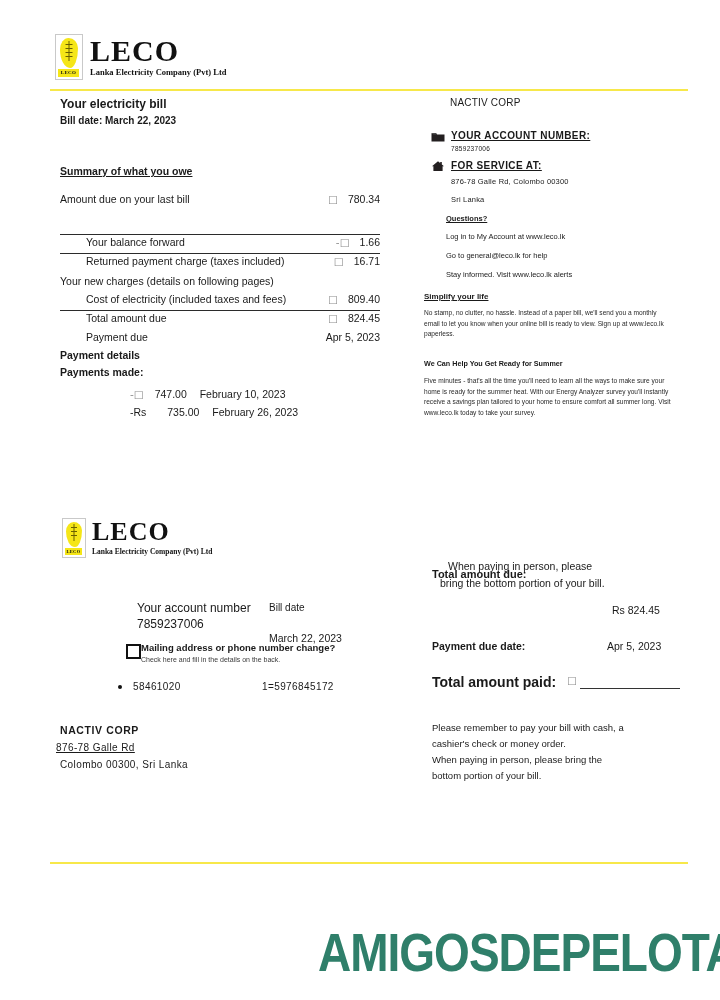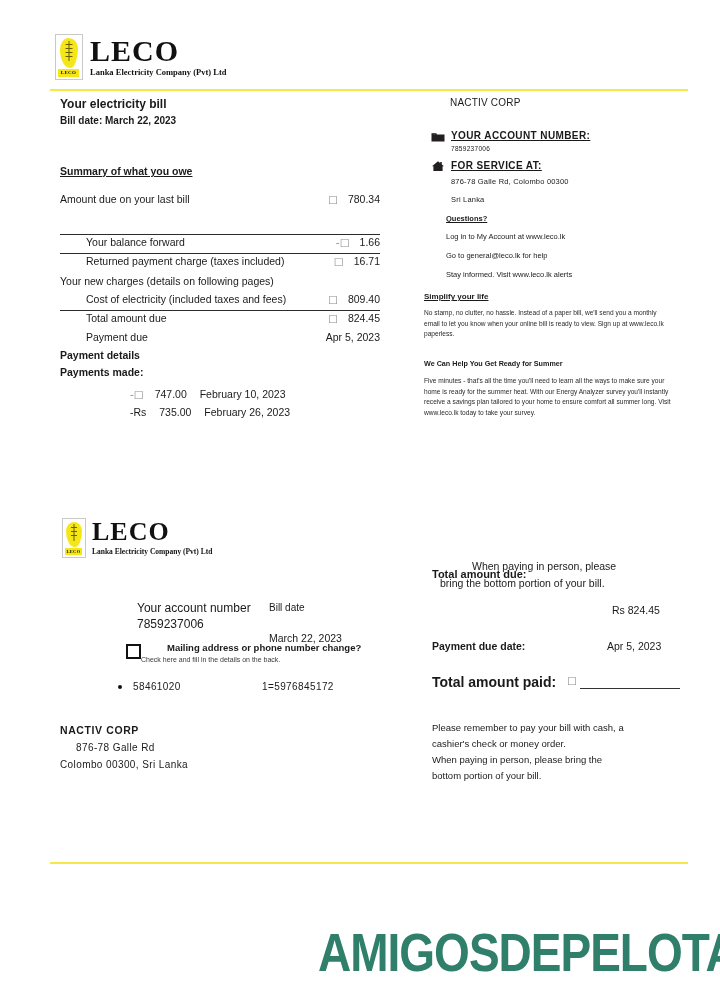--- a/index.html
+++ b/index.html
@@ -254,21 +254,21 @@
   <div class="t b" style="left:60px; top:349px; font-size:10.5px;">Payment details</div>
   <div class="t b" style="left:60px; top:366px; font-size:10.5px;">Payments made:</div>
 
   <div class="t" style="left:130px; top:388px; font-size:10.5px;">
     <span style="color:#8d8d8d; font-family:'DejaVu Sans',sans-serif;">-□</span>
     <span style="margin-left:8px;">747.00</span>
     <span style="margin-left:10px;">February 10, 2023</span>
   </div>
   <div class="t" style="left:130px; top:406px; font-size:10.5px;">
     <span>-Rs</span>
-    <span style="margin-left:10px;">735.00</span>
+    <span style="margin-left:18px;">735.00</span>
     <span style="margin-left:10px;">February 26, 2023</span>
   </div>
 
   <div class="t" style="left:450px; top:97px; font-size:10px; letter-spacing:.2px;">NACTIV CORP</div>
 
   <div class="icon-box" style="left:431px; top:130px;">
     <svg width="14" height="14" viewBox="0 0 14 14" aria-hidden="true">
       <path d="M0.5 3.2 L5 3.2 L6.2 4.6 L13.5 4.6 L13.5 11.6 L0.5 11.6 Z" fill="#231f20"></path>
       <path d="M0.5 3.2 L5 3.2 L6.2 4.6 L2.3 4.6 Z" fill="#4a4a4a"></path>
     </svg>
@@ -311,32 +311,32 @@
       <div class="logo-sub" style="font-size:7.5px; margin-top:2px;">Lanka Electricity Company (Pvt) Ltd</div>
     </div>
   </div>
 
   <div class="t" style="left:137px; top:602px; font-size:12px;">Your account number</div>
   <div class="t" style="left:269px; top:602px; font-size:10px;">Bill date</div>
   <div class="t" style="left:137px; top:618px; font-size:12px;">7859237006</div>
   <div class="t" style="left:269px; top:620px; font-size:10.5px;margin-top:12px;">March 22, 2023</div>
 
   <div class="checkbox" style="left:126px; top:644px;"></div>
-  <div class="t b" style="left:141px; top:643px; font-size:9.5px;margin-left:26px;">Mailing address or phone number change?</div>
+  <div class="t b" style="left:141px; top:643px; font-size:9.5px;">Mailing address or phone number change?</div>
   <div class="t" style="left:141px; top:656px; font-size:7px; color:#3a3a3a;">Check here and fill in the details on the back.</div>
 
   <div class="bullet-dot" style="left:118px; top:685px;"></div>
   <div class="t mono-ish" style="left:133px; top:681px; font-size:10px;">58461020</div>
   <div class="t mono-ish" style="left:262px; top:681px; font-size:10px;">1=5976845172</div>
 
   <div class="t b" style="left:60px; top:724px; font-size:10.5px; letter-spacing:.6px;">NACTIV CORP</div>
-  <div class="t" style="left:76px; top:742px; font-size:10px; letter-spacing:.4px;">876-78 Galle Rd</div>
+  <div class="t" style="left:56px; top:742px; font-size:10px; letter-spacing:.4px;text-decoration:underline;">876-78 Galle Rd</div>
   <div class="t" style="left:60px; top:759px; font-size:10px; letter-spacing:.4px;">Colombo 00300, Sri Lanka</div>
 
-  <div class="t" style="left:472px; top:560px; font-size:10.5px;">When paying in person, please</div>
+  <div class="t" style="left:448px; top:560px; font-size:10.5px;">When paying in person, please</div>
   <div class="t" style="left:440px; top:577px; font-size:10.5px;">bring the bottom portion of your bill.</div>
 
   <div class="t b" style="left:432px; top:568px; font-size:11px;">Total amount due:</div>
   <div class="t" style="left:612px; top:604px; font-size:10.5px;">Rs 824.45</div>
 
   <div class="t b" style="left:432px; top:640px; font-size:10.5px;">Payment due date:</div>
   <div class="t" style="left:607px; top:640px; font-size:10.5px;">Apr 5, 2023</div>
 
   <div class="t b" style="left:432px; top:674px; font-size:14px;">Total amount paid:</div>
   <div class="t" style="left:567px; top:674px; font-size:10.5px; color:#8d8d8d; font-family:'DejaVu Sans',sans-serif;">□</div>

